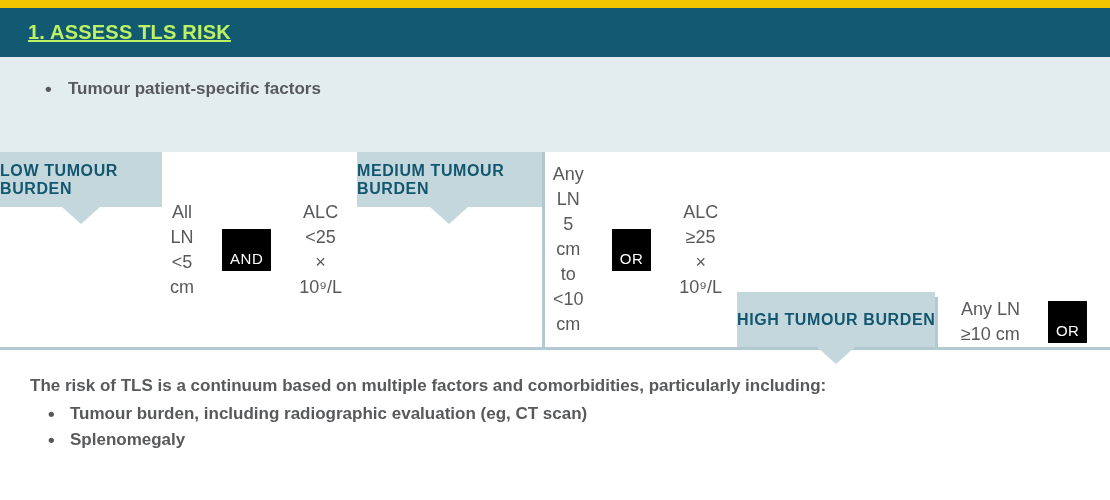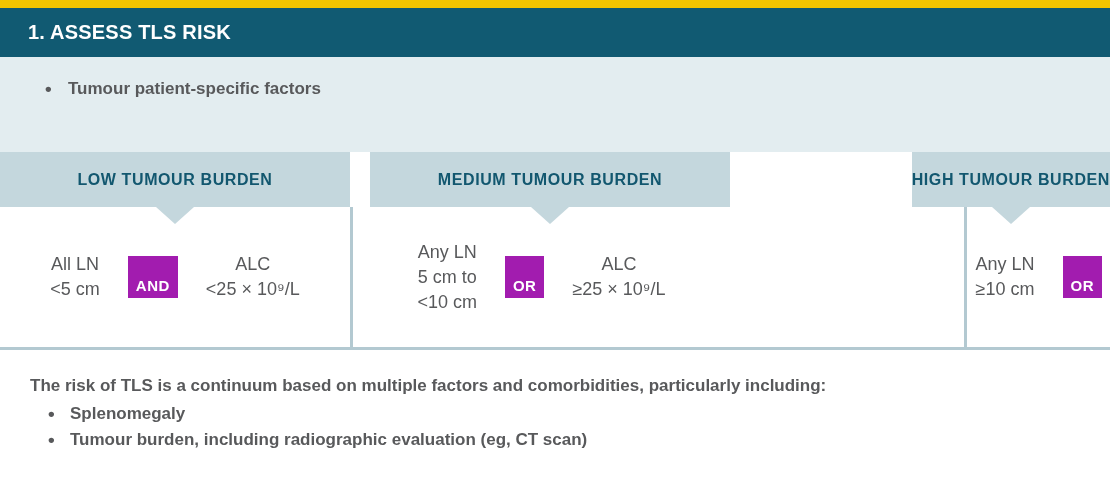--- a/index.html
+++ b/index.html
@@ -8,64 +8,64 @@
     width:1110px; height:500px; background:#ffffff; overflow:hidden;
     font-family:"Liberation Sans","DejaVu Sans",sans-serif;
     position:relative;
   }
   .topbar { height:8px; background:#F2C500; }
   .header {
     height:49px; background:#115A72; display:flex; align-items:center;
     padding-left:28px;
   }
   .header-title {
-    color:#ffffff; font-weight:bold; font-size:20px; letter-spacing:0.2px;
+    color:#bef264; font-weight:bold; font-size:20px; letter-spacing:0.2px;text-decoration:underline;
   }
   .intro {
     height:95px; background:#E3EDF0; padding:20px 20px 0 28px;
     color:#58595B; font-weight:bold; font-size:17px;
   }
   .intro ul, .footer ul { list-style:none; }
   .intro li {
     position:relative; padding-left:40px; line-height:24px;
   }
   .intro li::before, .footer li::before {
     content:"\2022"; position:absolute; font-size:19px;
   }
   .intro li::before { left:17px; }
   .columns { display:flex; height:195px; background:#ffffff; }
-  .col { display:flex; flex-direction:column; }
+  .col { display:flex; flex-direction:row; }
   .col-1 { width:350px; }
   .col-2 { width:380px; }
   .col-3 { width:380px;align-items:flex-end; }
   .col-header {
     position:relative; height:55px; background:#C4D7DD;
     display:flex; align-items:center; justify-content:center;
   }
-  .col-2 .col-header, .col-3 .col-header { margin-left:20px; }
+  .col-2 .col-header, .col-3 .col-header { margin-left:7px; }
   .col-header-label {
     color:#12576F; font-weight:bold; font-size:16px; letter-spacing:0.6px;
   }
   .arrow-down {
     position:absolute; bottom:-17px; left:50%; transform:translateX(-50%);
     width:0; height:0;
     border-left:19px solid transparent; border-right:19px solid transparent;
     border-top:17px solid #C4D7DD;
   }
   .col-body {
     flex:1; display:flex; align-items:center; justify-content:center;
     gap:28px; padding:0 8px;
   }
   .col-2 .col-body, .col-3 .col-body { border-left:3px solid #B3C9D1; }
   .cond {
     color:#58595B; font-size:18px; line-height:25px;
     white-space:pre-line; text-align:center;
   }
   .op-badge {
-    background:#a21caf; color:#ffffff; font-weight:bold; font-size:15px;
+    background:#000000; color:#ffffff; font-weight:normal; font-size:15px;
     letter-spacing:0.5px; padding:21px 8px 4px; flex:0 0 auto;
   }
   .h-divider { height:3px; background:#B3C9D1; }
   .footer {
     height:190px; background:#ffffff; padding:24px 20px 0 30px;
     color:#58595B; font-weight:bold; font-size:17px;
   }
   .footer-title { line-height:23px; margin-bottom:4px; }
   .footer li {
     position:relative; padding-left:40px; line-height:26px;
@@ -132,18 +132,18 @@
       </div>
     </div>
 
   </div>
 
   <div class="h-divider"></div>
 
   <div class="footer">
     <div class="footer-title">The risk of TLS is a continuum based on multiple factors and comorbidities, particularly including:</div>
     <ul>
+      <li>Tumour burden, including radiographic evaluation (eg, CT scan)</li>
       <li>Splenomegaly</li>
-      <li>Tumour burden, including radiographic evaluation (eg, CT scan)</li>
     </ul>
   </div>
 
 </div>
 
 </body></html>

